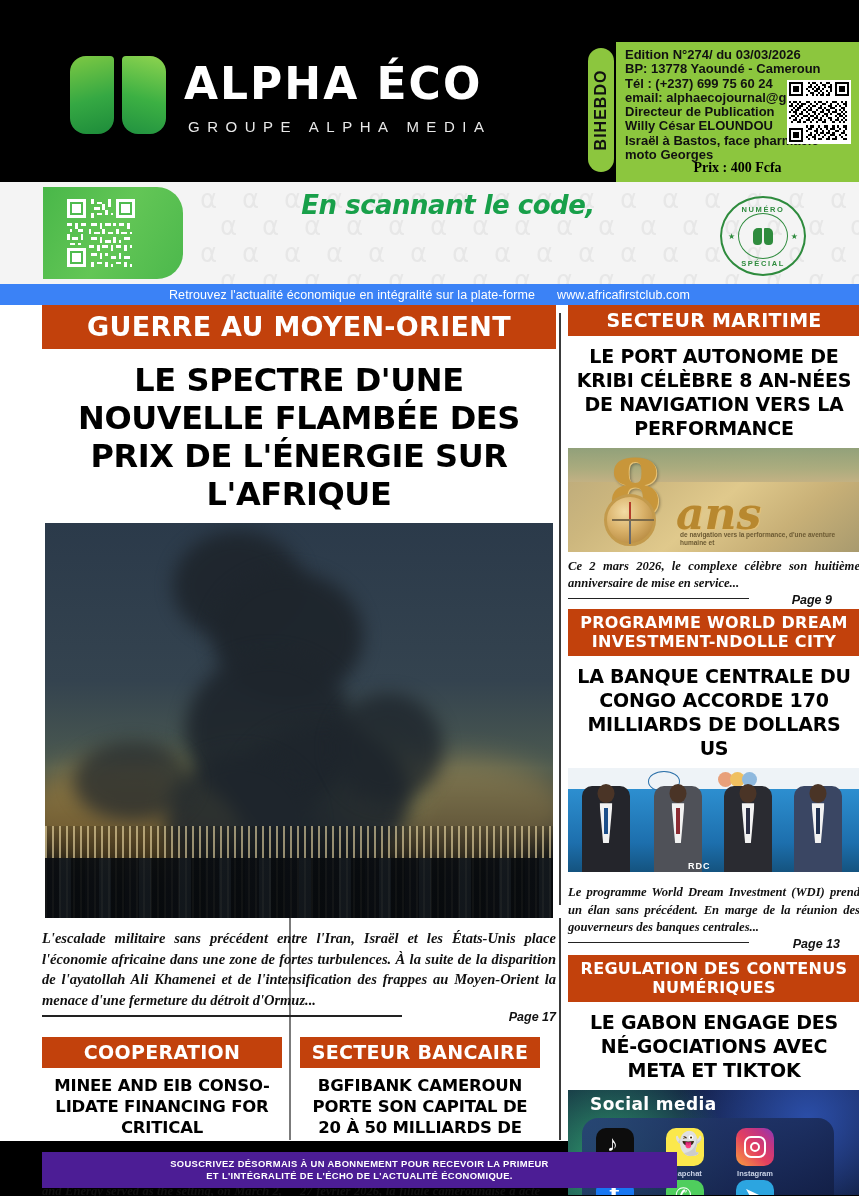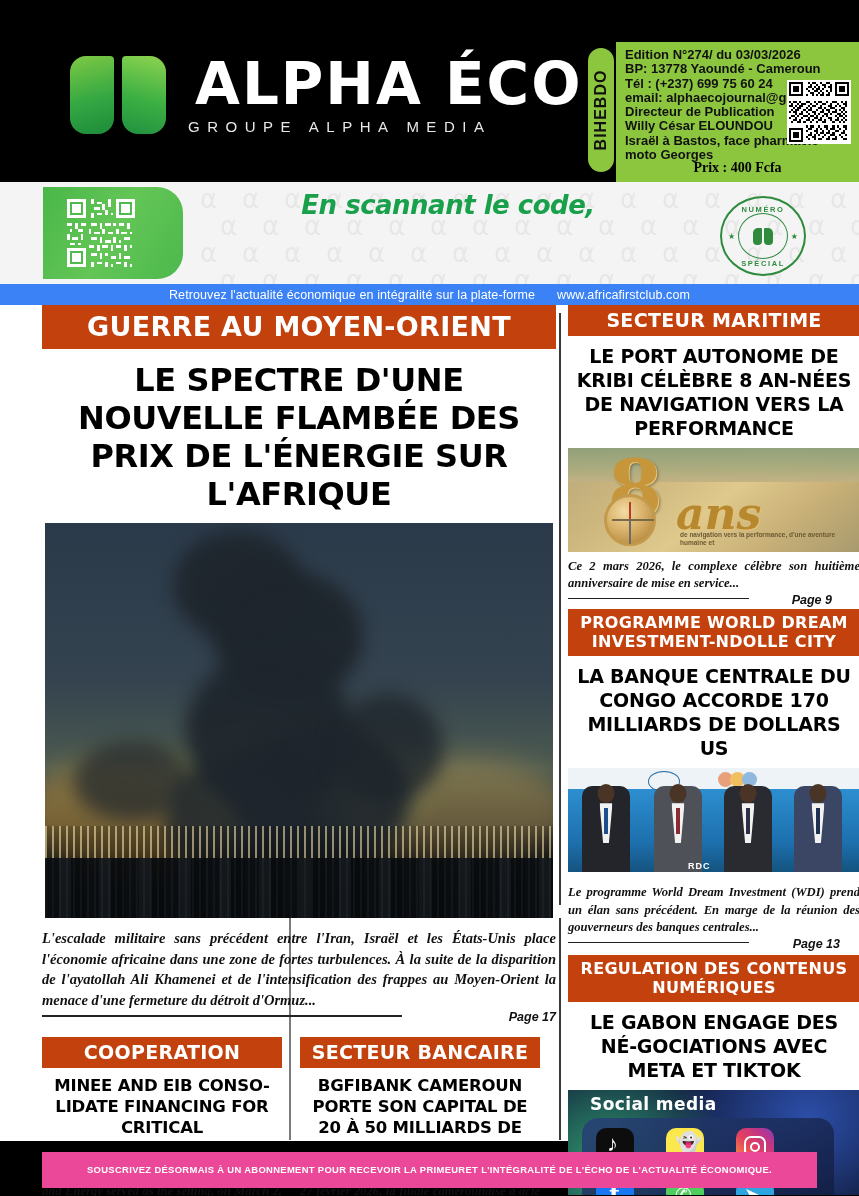--- a/index.html
+++ b/index.html
@@ -15,22 +15,22 @@
   .masthead{position:absolute;left:0;top:0;width:859px;height:182px;background:#000;}
   .logo-wrap{position:absolute;left:70px;top:55px;display:flex;align-items:center;gap:18px;}
   .book-logo{width:96px;height:78px;position:relative;}
   .book-page{position:absolute;top:0;width:44px;height:78px;}
   .book-page.left{left:0;border-radius:16px 4px 16px 16px;
     background:linear-gradient(165deg,#7ec943 0%,#35a843 55%,#1d8b3a 100%);}
   .book-page.right{right:0;border-radius:4px 16px 16px 16px;
     background:linear-gradient(195deg,#8fd44f 0%,#3cb043 55%,#219140 100%);}
   .brand{display:flex;flex-direction:column;}
   .brand-title{
-    color:#fff;font-size:58px;line-height:58px;font-weight:bold;
-    letter-spacing:2px;font-family:"DejaVu Sans", sans-serif;margin-left:11px;
+    color:#fff;font-size:44px;line-height:58px;font-weight:bold;
+    letter-spacing:2px;font-family:"DejaVu Sans", sans-serif;
   }
   .brand-sub{
     color:#e8e8e8;font-size:15px;letter-spacing:7.5px;margin-top:5px;
     font-family:"Liberation Sans", sans-serif;padding-left:4px;
   }
 
   .bihebdo{
     position:absolute;left:588px;top:48px;width:26px;height:124px;
     background:#8cc63e;border-radius:13px;
     display:flex;align-items:center;justify-content:center;
@@ -200,22 +200,22 @@
                linear-gradient(160deg,#10193a 0%,#16224c 55%,#0b1226 100%);}
   .soc-title{position:absolute;left:22px;top:4px;color:#fff;font-size:17px;font-weight:bold;
     font-family:"DejaVu Sans",sans-serif;letter-spacing:.4px;}
   .soc-phone{position:absolute;left:14px;top:28px;width:252px;height:77px;border-radius:16px 16px 0 0;
     background:linear-gradient(150deg,rgba(40,64,120,.85),rgba(18,30,68,.9));}
   .app{position:absolute;width:38px;height:38px;border-radius:10px;}
   .app-lbl{position:absolute;color:#c9d2e6;font-size:7.5px;font-weight:bold;text-align:center;width:48px;}
 
   
   .footer{
-    position:absolute;left:42px;top:1152px;width:775px;height:36px;background:#ec4899;
-    display:flex;flex-direction:row;align-items:center;justify-content:center;
+    position:absolute;left:42px;top:1152px;width:635px;height:36px;background:#4c1d95;
+    display:flex;flex-direction:column;align-items:center;justify-content:center;
   }
   .footer div{color:#fff;font-size:9.4px;font-weight:bold;letter-spacing:.35px;line-height:12.5px;}
 </style>
 </head>
 <body>
 
 <div class="page">
 
   <div class="masthead">
     <div class="logo-wrap">

